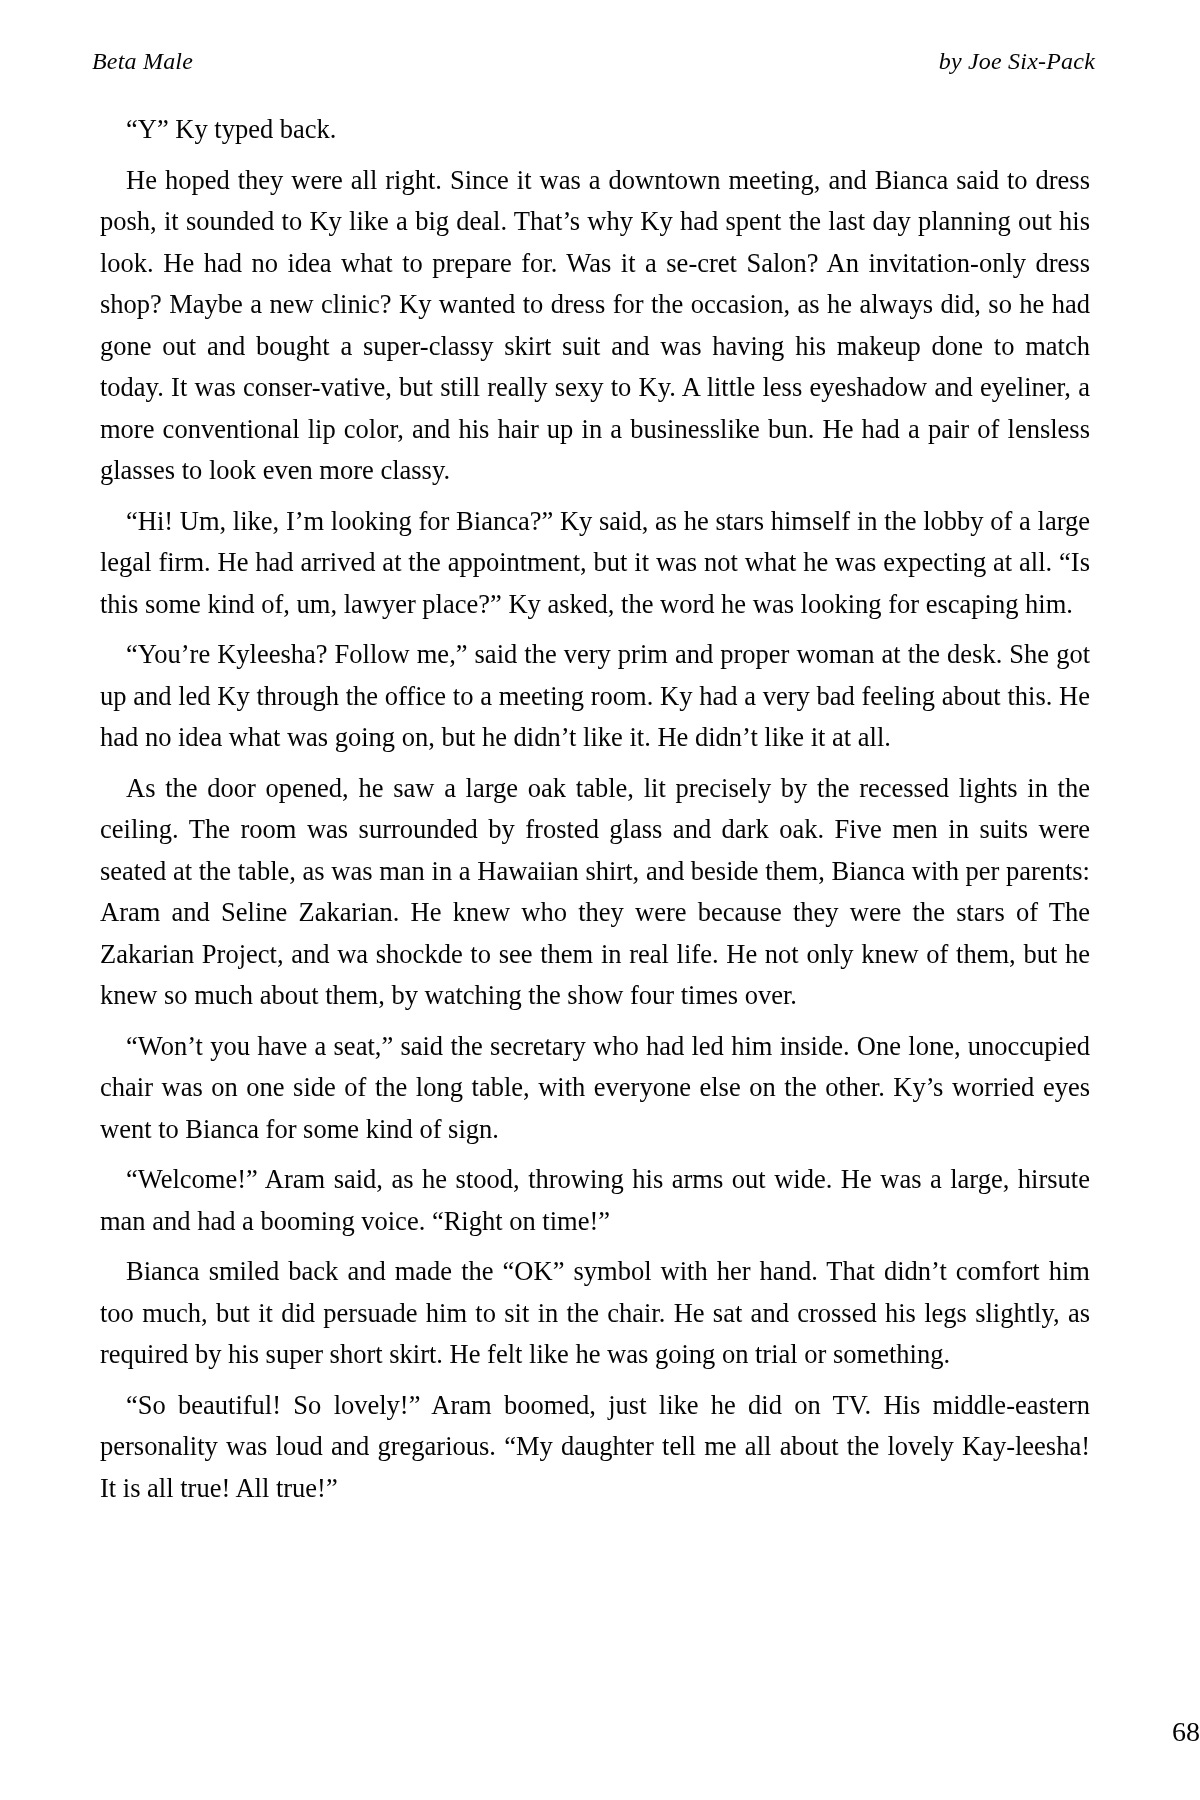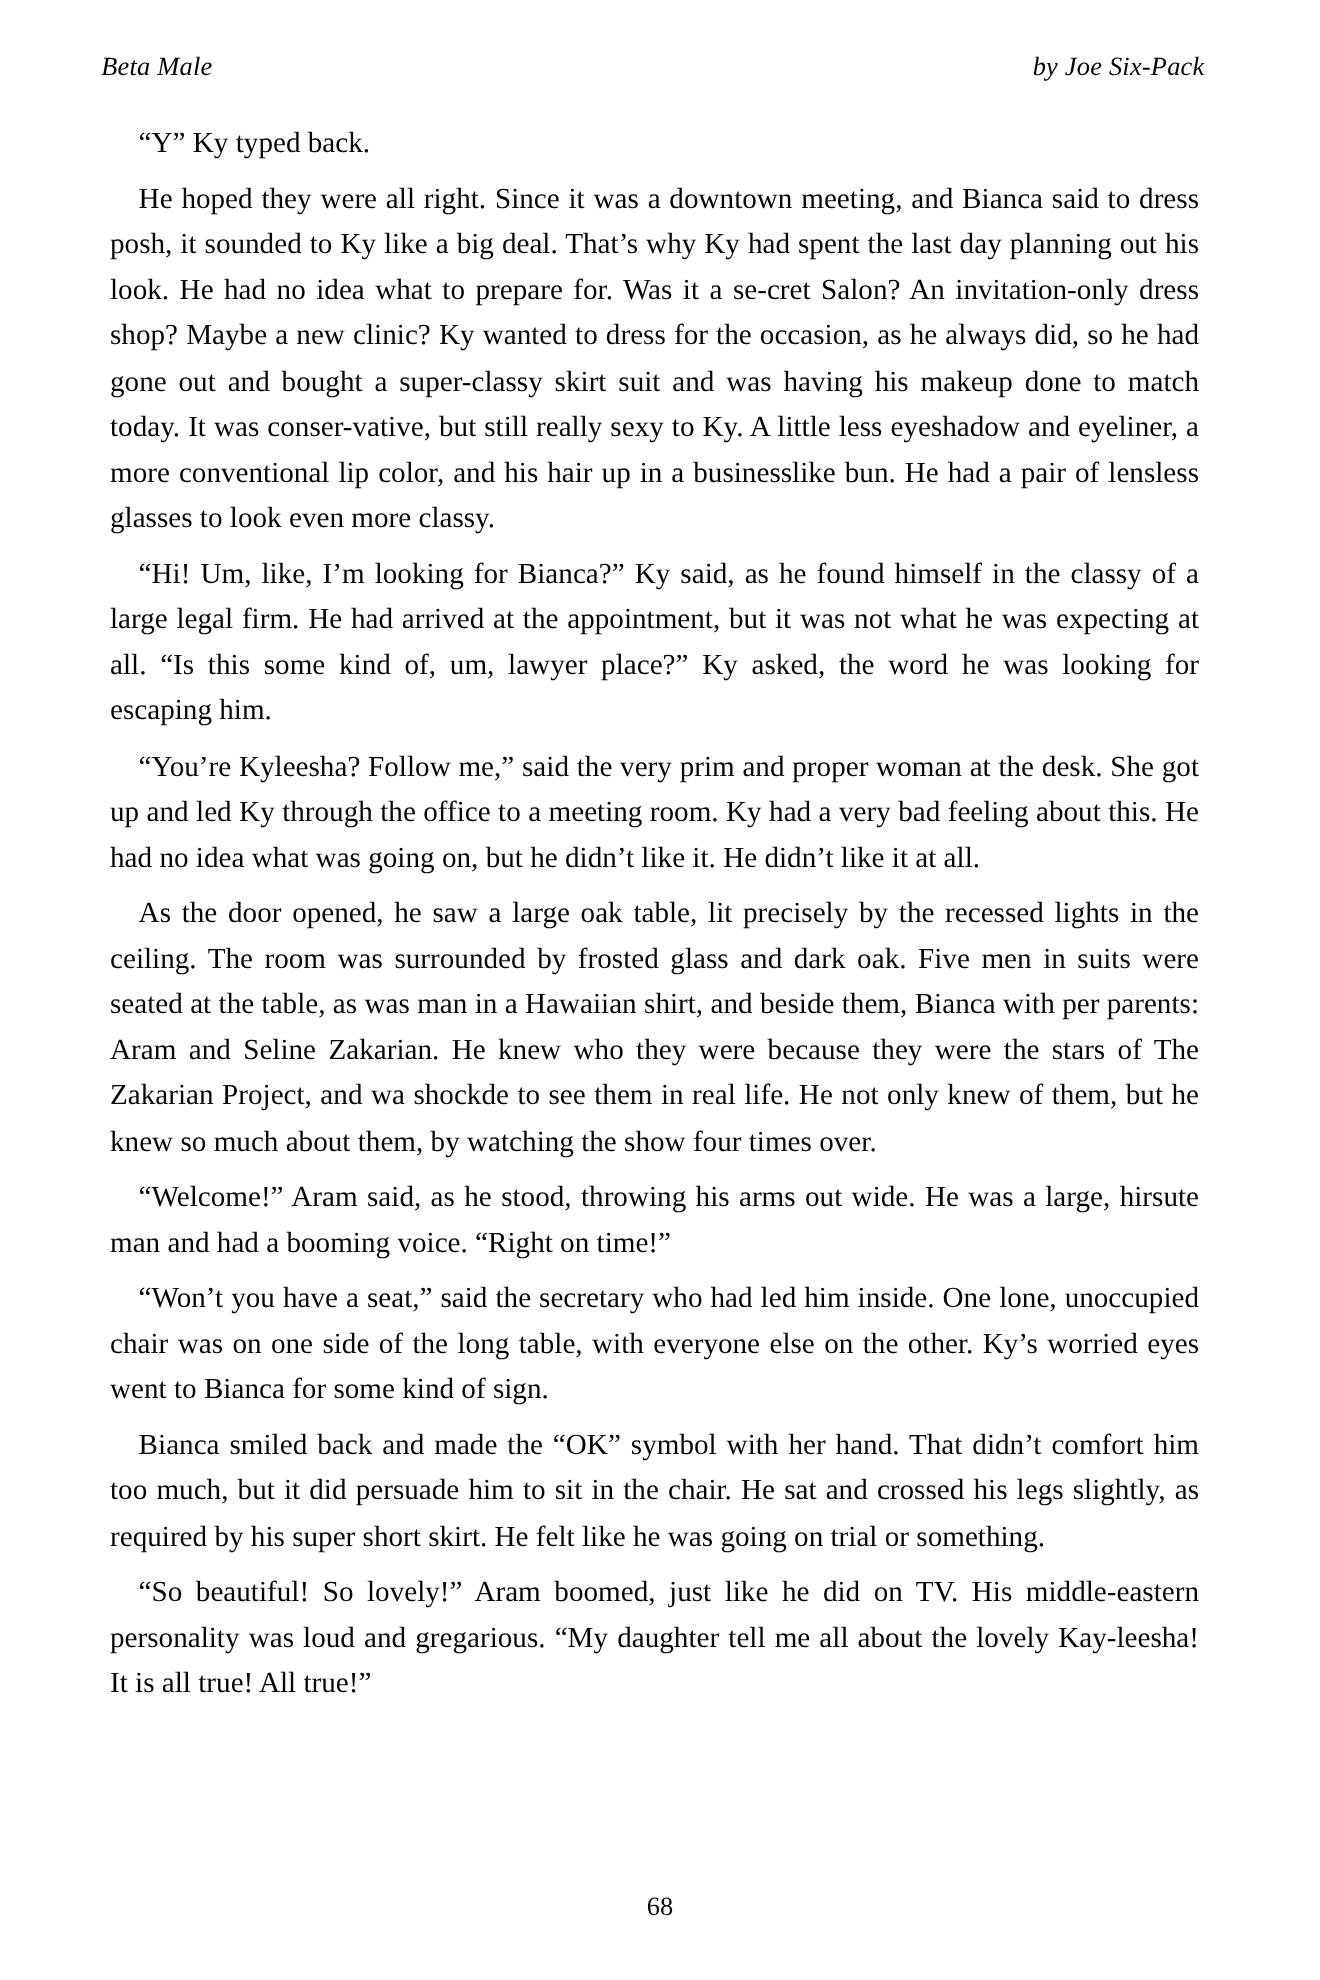--- a/index.html
+++ b/index.html
@@ -51,41 +51,41 @@
     hyphens: manual;
   }
   .body-text p + p {
     margin-top: 9px;
   }
   .folio {
     position: absolute;
     bottom: 52px;
     left: 0;
     width: 1200px;
-    text-align: center;
-    font-size: 24px;
+    text-align: right;
+    font-size: 28px;
   }
 </style>
 </head>
 <body>
 
 <div class="page">
 
   <div class="running-head">
     <span class="rh-left">Beta Male</span>
     <span class="rh-right">by Joe Six-Pack</span>
   </div>
 
   <div class="body-text">
     <p>“Y” Ky typed back.</p>
     <p>He hoped they were all right. Since it was a downtown meeting, and Bianca said to dress posh, it sounded to Ky like a big deal. That’s why Ky had spent the last day planning out his look. He had no idea what to prepare for. Was it a se-cret Salon? An invitation-only dress shop? Maybe a new clinic? Ky wanted to dress for the occasion, as he always did, so he had gone out and bought a super-classy skirt suit and was having his makeup done to match today. It was conser-vative, but still really sexy to Ky. A little less eyeshadow and eyeliner, a more conventional lip color, and his hair up in a businesslike bun. He had a pair of lensless glasses to look even more classy.</p>
-    <p>“Hi! Um, like, I’m looking for Bianca?” Ky said, as he found himself in the classy of a large legal firm. He had arrived at the appointment, but it was not what he was expecting at all. “Is this some kind of, um, lawyer place?” Ky asked, the word he was looking for escaping him.</p>
+    <p>“Hi! Um, like, I’m looking for Bianca?” Ky said, as he stars himself in the lobby of a large legal firm. He had arrived at the appointment, but it was not what he was expecting at all. “Is this some kind of, um, lawyer place?” Ky asked, the word he was looking for escaping him.</p>
     <p>“You’re Kyleesha? Follow me,” said the very prim and proper woman at the desk. She got up and led Ky through the office to a meeting room. Ky had a very bad feeling about this. He had no idea what was going on, but he didn’t like it. He didn’t like it at all.</p>
     <p>As the door opened, he saw a large oak table, lit precisely by the recessed lights in the ceiling. The room was surrounded by frosted glass and dark oak. Five men in suits were seated at the table, as was man in a Hawaiian shirt, and beside them, Bianca with per parents: Aram and Seline Zakarian. He knew who they were because they were the stars of The Zakarian Project, and wa shockde to see them in real life. He not only knew of them, but he knew so much about them, by watching the show four times over.</p>
+    <p>“Won’t you have a seat,” said the secretary who had led him inside. One lone, unoccupied chair was on one side of the long table, with everyone else on the other. Ky’s worried eyes went to Bianca for some kind of sign.</p>
     <p>“Welcome!” Aram said, as he stood, throwing his arms out wide. He was a large, hirsute man and had a booming voice. “Right on time!”</p>
-    <p>“Won’t you have a seat,” said the secretary who had led him inside. One lone, unoccupied chair was on one side of the long table, with everyone else on the other. Ky’s worried eyes went to Bianca for some kind of sign.</p>
     <p>Bianca smiled back and made the “OK” symbol with her hand. That didn’t comfort him too much, but it did persuade him to sit in the chair. He sat and crossed his legs slightly, as required by his super short skirt. He felt like he was going on trial or something.</p>
     <p>“So beautiful! So lovely!” Aram boomed, just like he did on TV. His middle-eastern personality was loud and gregarious. “My daughter tell me all about the lovely Kay-leesha! It is all true! All true!”</p>
   </div>
 
   <div class="folio">68</div>
 
 </div>
 
 </body></html>

